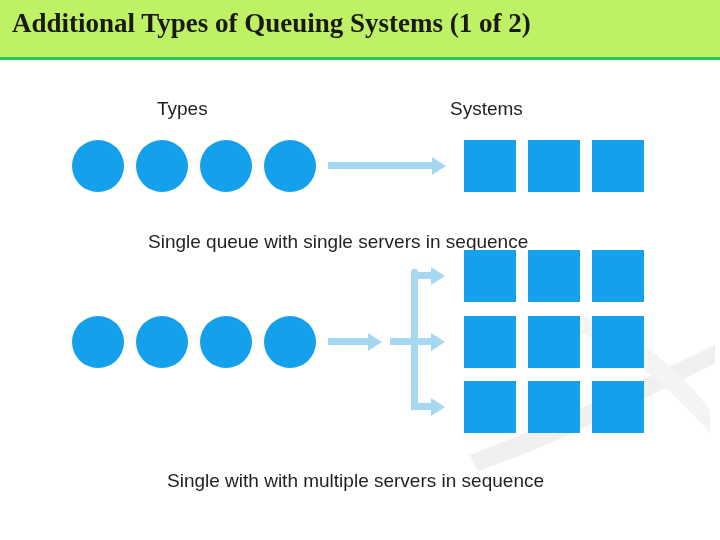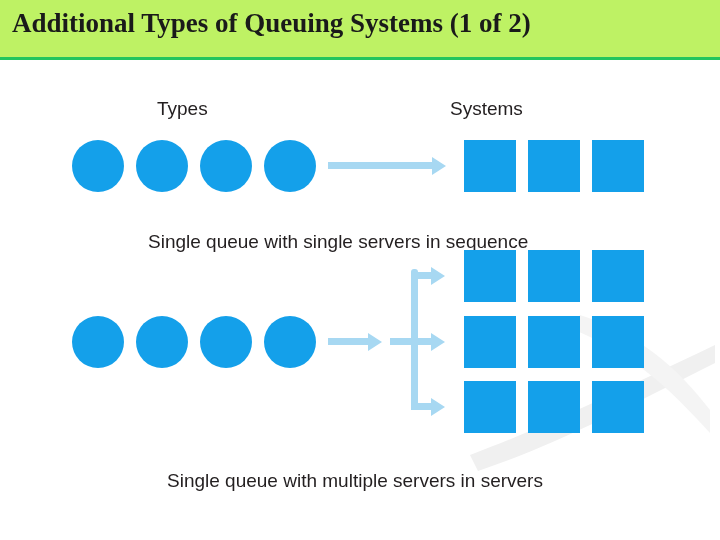--- a/index.html
+++ b/index.html
@@ -197,16 +197,16 @@
     <div class="square" style="left:520px; top:158px;"></div>
 
     <div class="square" style="left:392px; top:224px;"></div>
     <div class="square" style="left:456px; top:224px;"></div>
     <div class="square" style="left:520px; top:224px;"></div>
 
     <div class="square" style="left:392px; top:289px;"></div>
     <div class="square" style="left:456px; top:289px;"></div>
     <div class="square" style="left:520px; top:289px;"></div>
 
-    <div class="caption cap-2">Single queue with multiple servers in servers</div>
+    <div class="caption cap-2">Single with with multiple servers in sequence</div>
   </div>
 
 </div>
 
 </body></html>

